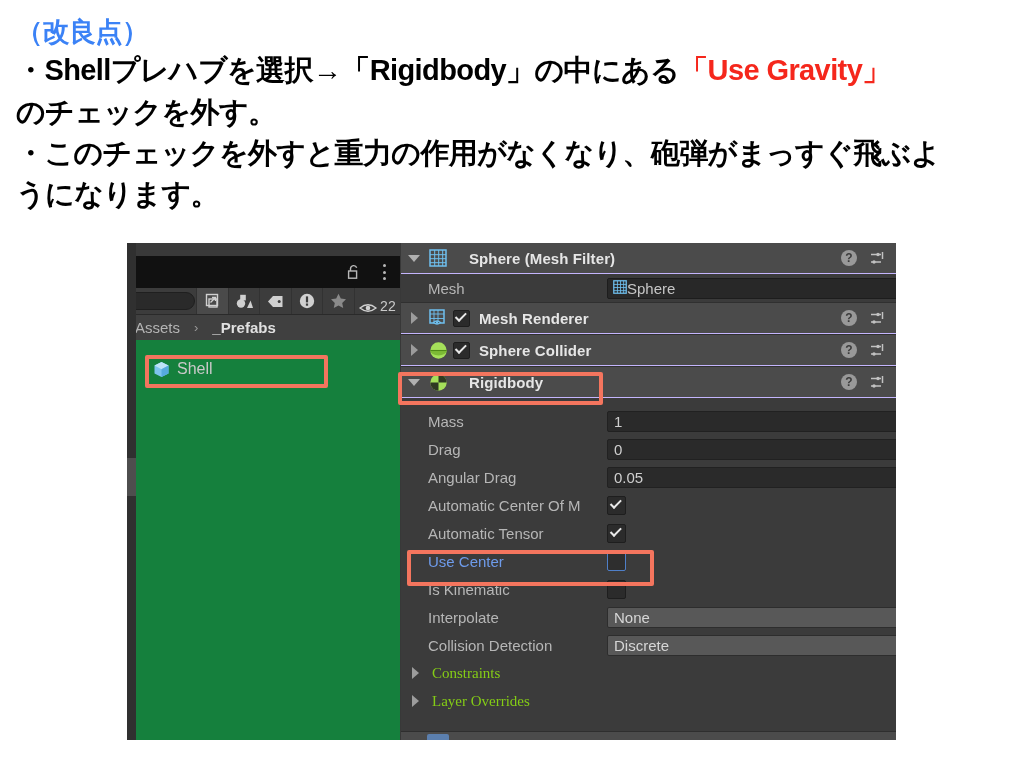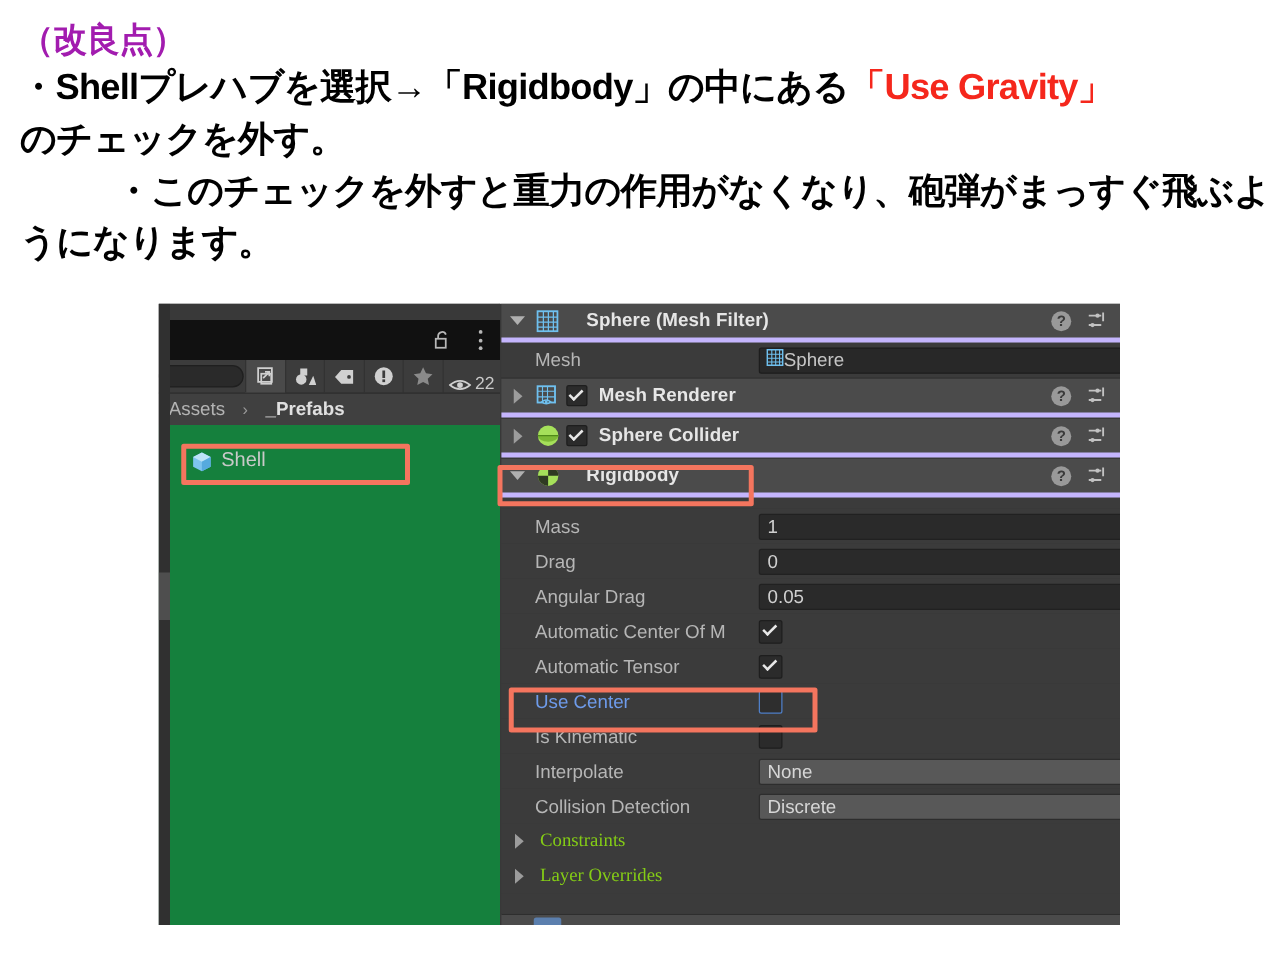--- a/index.html
+++ b/index.html
@@ -12,33 +12,33 @@
 
   
   .slide-text {
     position: absolute;
     left: 16px; top: 14px;
     width: 1000px;
   }
   .heading {
     font-size: 27px;
     font-weight: bold;
-    color: #a21caf;
+    color: #3b82f6;
     letter-spacing: -0.5px;
     line-height: 1.35;
   }
   .body-line {
     font-size: 29px;
     font-weight: bold;
     color: #000000;
     line-height: 1.42;
     letter-spacing: -0.6px;
     white-space: nowrap;
   }
-  .body-wrap { white-space: normal; text-align: right; }
+  .body-wrap { white-space: normal; }
   .accent-red { color: #f5271c; }
 
   
   .unity {
     position: absolute;
     left: 127px; top: 243px;
     width: 769px; height: 497px;
     background: #383838;
     font-family: "Liberation Sans", "DejaVu Sans", sans-serif;
     overflow: hidden;
@@ -152,21 +152,21 @@
     position: absolute;
     left: 274px; top: 0;
     width: 495px; height: 497px;
     background: #3b3b3b;
     overflow: hidden;
   }
   .comp-header {
     position: relative;
     height: 31px;
     background: #4b4b4b;
-    border-bottom: 4px solid #c4b5fd;
+    border-bottom: 1px solid #c4b5fd;
     display: flex; align-items: center;
   }
   .foldout {
     width: 26px; display: flex;
     align-items: center; justify-content: center;
   }
   .tri-down {
     width: 0; height: 0;
     border-left: 6px solid transparent;
     border-right: 6px solid transparent;

